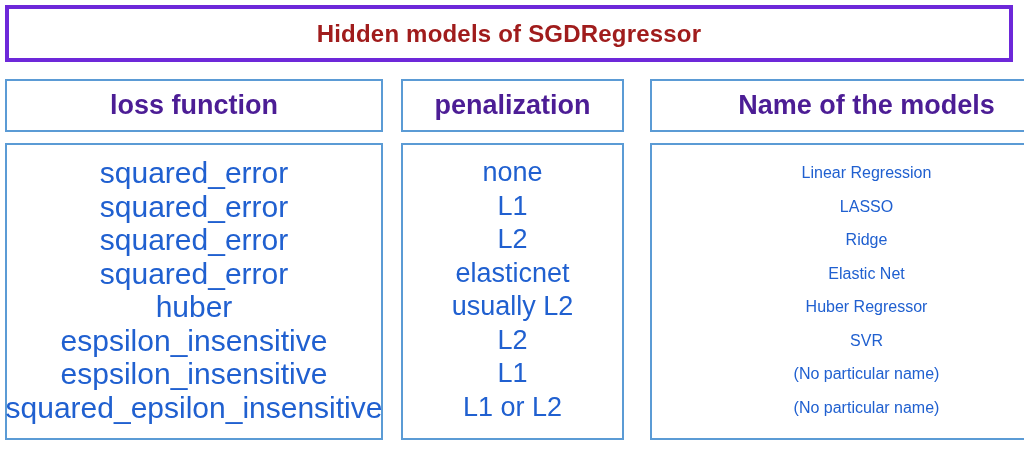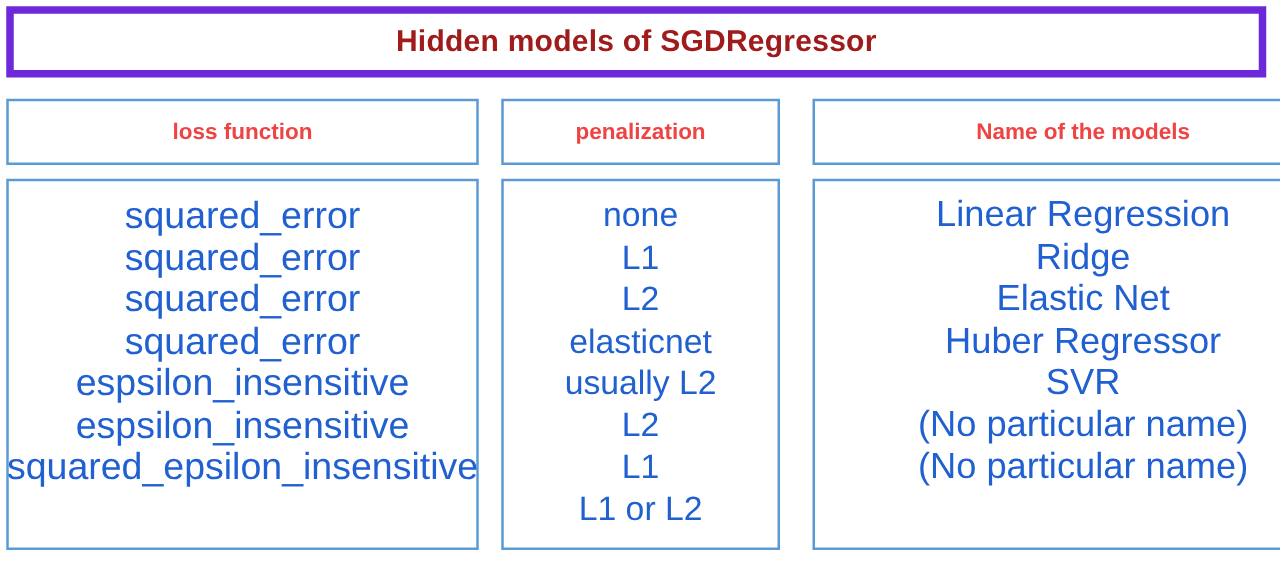--- a/index.html
+++ b/index.html
@@ -22,21 +22,21 @@
   }
 
   
   .title-box {
     position: absolute;
     left: 5px;
     top: 5px;
     width: 1008px;
     height: 57px;
     box-sizing: border-box;
-    border: 6px solid #6d28d9;
+    border: 4px solid #6d28d9;
     background: #ffffff;
     display: flex;
     align-items: center;
     justify-content: center;
   }
   .title-text {
     color: #A01C1C;
     font-size: 24px;
     font-weight: bold;
     letter-spacing: 0.2px;
@@ -64,22 +64,22 @@
     box-sizing: border-box;
     width: 100%;
     height: 53px;
     border: 2px solid #5B9BD5;
     background: #ffffff;
     display: flex;
     align-items: center;
     justify-content: center;
   }
   .col-head-text {
-    color: #ef4444;
-    font-size: 18px;
+    color: #4c1d95;
+    font-size: 27px;
     font-weight: bold;
     white-space: nowrap;
   }
 
   .col-body {
     box-sizing: border-box;
     position: absolute;
     top: 64px;
     width: 100%;
     height: 297px;
@@ -92,21 +92,21 @@
   }
   .cell {
     color: #2060D0;
     font-size: 27px;
     line-height: 33.5px;
     font-weight: normal;
     white-space: nowrap;
     text-align: center;
   }
   .col-0 .cell { font-size: 30px; }
-  .col-2 .cell { font-size: 29px; }
+  .col-2 .cell { font-size: 16px; }
 </style>
 </head>
 <body>
 
 <div class="page">
 
   <div class="title-box">
     <span class="title-text">Hidden models of SGDRegressor</span>
   </div>
 
@@ -114,20 +114,21 @@
 
     <div class="col col-0">
       <div class="col-head">
         <span class="col-head-text">loss function</span>
       </div>
       <div class="col-body">
         <div class="cell">squared_error</div>
         <div class="cell">squared_error</div>
         <div class="cell">squared_error</div>
         <div class="cell">squared_error</div>
+        <div class="cell">huber</div>
         <div class="cell">espsilon_insensitive</div>
         <div class="cell">espsilon_insensitive</div>
         <div class="cell">squared_epsilon_insensitive</div>
       </div>
     </div>
 
     <div class="col col-1">
       <div class="col-head">
         <span class="col-head-text">penalization</span>
       </div>
@@ -142,20 +143,21 @@
         <div class="cell">L1 or L2</div>
       </div>
     </div>
 
     <div class="col col-2">
       <div class="col-head">
         <span class="col-head-text">Name of the models</span>
       </div>
       <div class="col-body">
         <div class="cell">Linear Regression</div>
+        <div class="cell">LASSO</div>
         <div class="cell">Ridge</div>
         <div class="cell">Elastic Net</div>
         <div class="cell">Huber Regressor</div>
         <div class="cell">SVR</div>
         <div class="cell">(No particular name)</div>
         <div class="cell">(No particular name)</div>
       </div>
     </div>
 
   </div>

